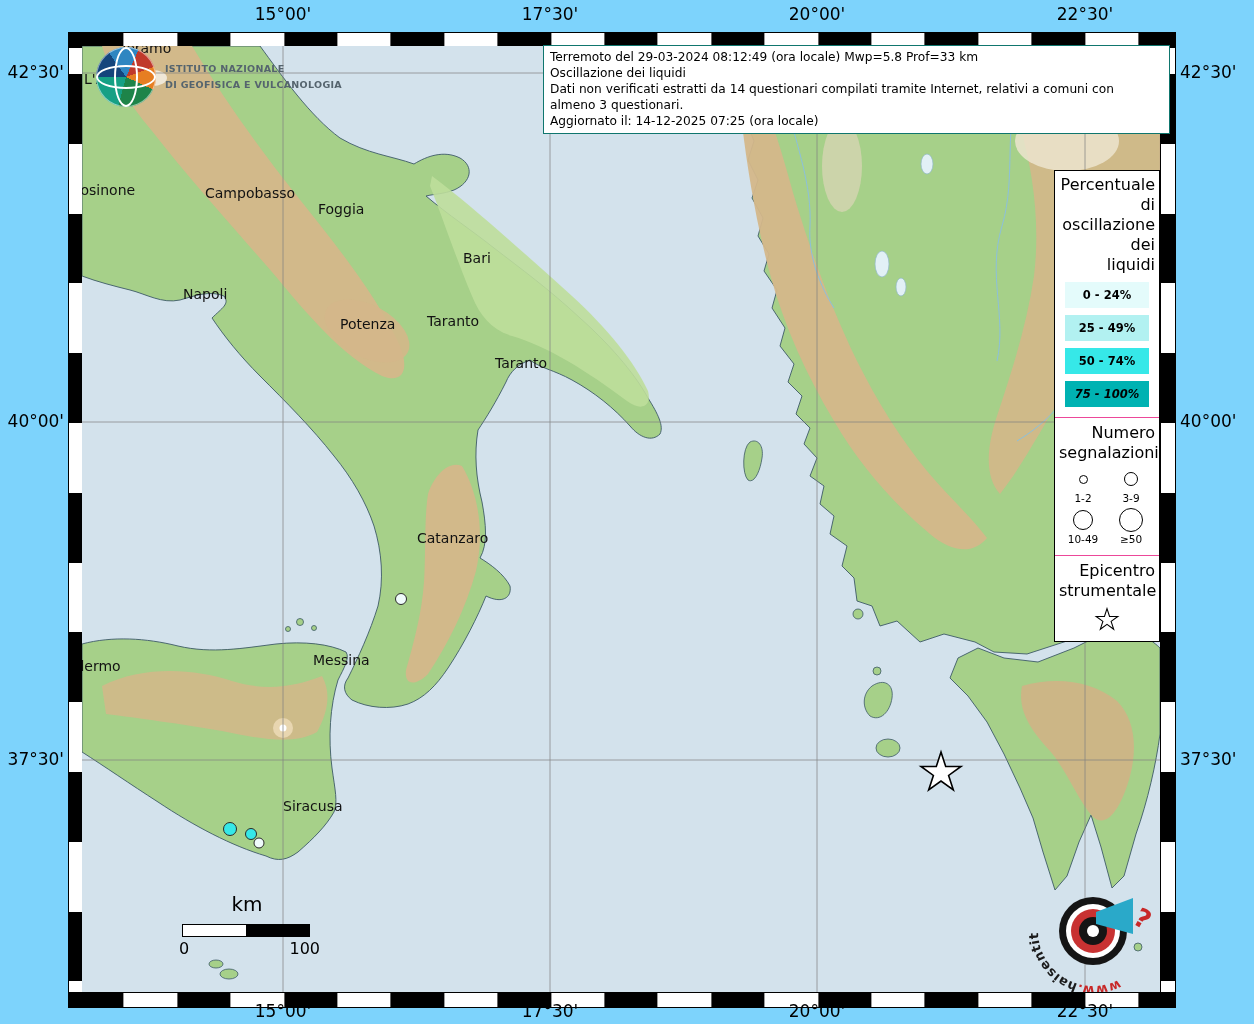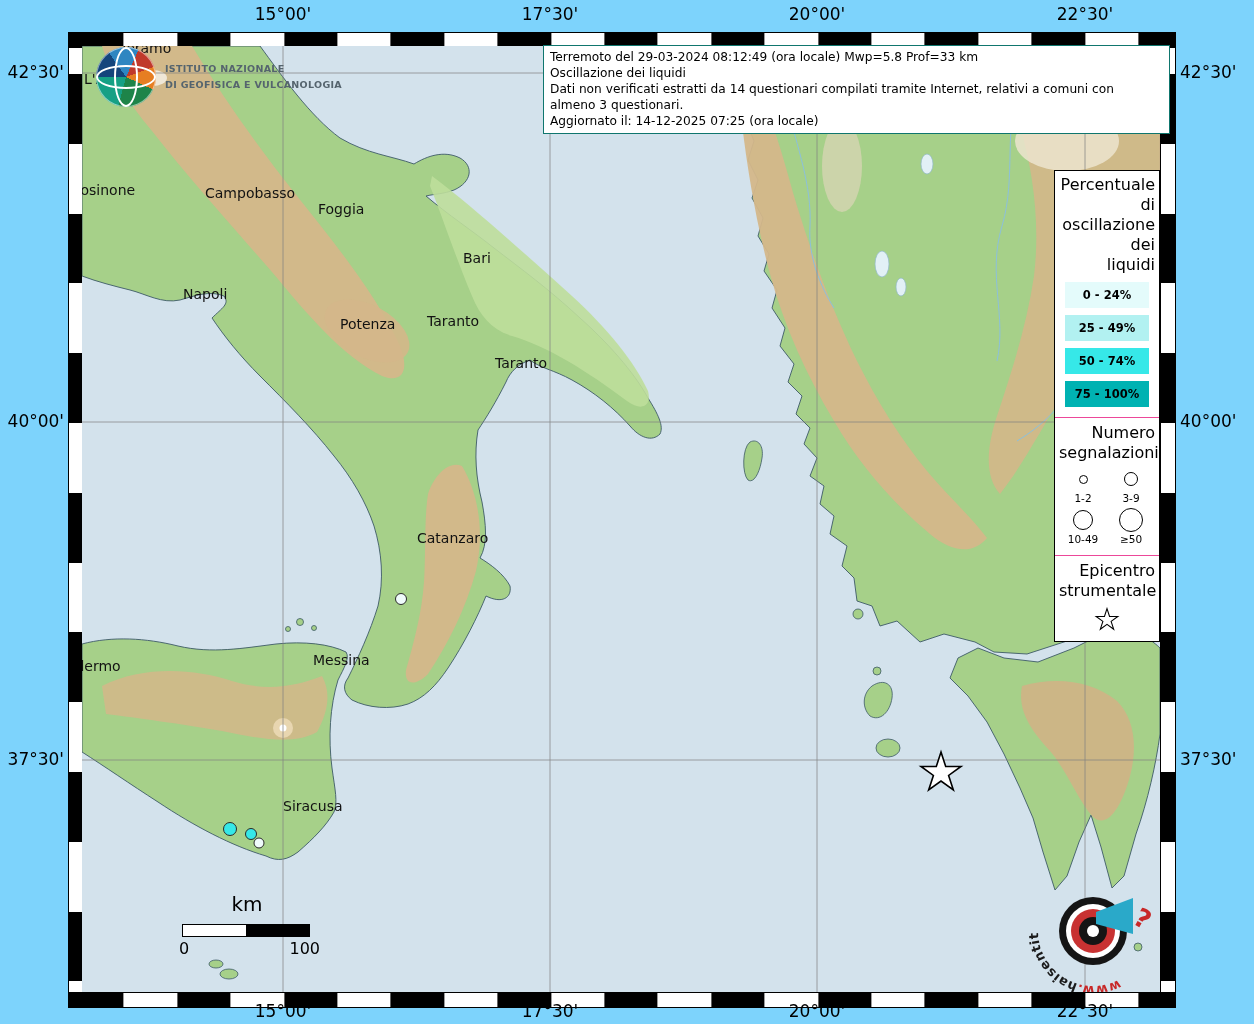--- a/index.html
+++ b/index.html
@@ -52,21 +52,21 @@
   
   .legend{position:absolute;left:972px;top:124px;width:96px;background:#fff;border:1px solid #000;
     z-index:8;padding:4px 4px 8px 4px;color:#000;}
   .pre{white-space:pre-line;}
   .leg-title{font-size:16px;font-weight:normal;text-align:right;line-height:1.25;}
   .swatch{margin:7px auto 0 auto;width:84px;height:26px;display:flex;align-items:center;justify-content:center;
     font-size:11.5px;font-weight:bold;}
   .sw0{background:#e4fbfb;}
   .sw1{background:#b2f1f1;}
   .sw2{background:#36e8e8;text-align:center;}
-  .sw3{background:#00b2b2;}
+  .sw3{background:#00b2b2;font-style:italic;}
   .leg-sec{border-top:1px solid #ec4899;margin:10px -4px 0 -4px;padding:5px 4px 0 4px;}
   .count-grid{display:grid;grid-template-columns:1fr 1fr;margin-top:4px;row-gap:4px;}
   .count-cell{display:flex;flex-direction:column;align-items:center;}
   .circ-holder{height:24px;display:flex;align-items:center;justify-content:center;}
   .circ{border:1.3px solid #000;border-radius:50%;background:#fff;}
   .circ-s1{width:7px;height:7px;}
   .circ-s2{width:12px;height:12px;}
   .circ-s3{width:18px;height:18px;}
   .circ-s4{width:22px;height:22px;}
   .count-label{font-size:10.5px;margin-top:1px;}

